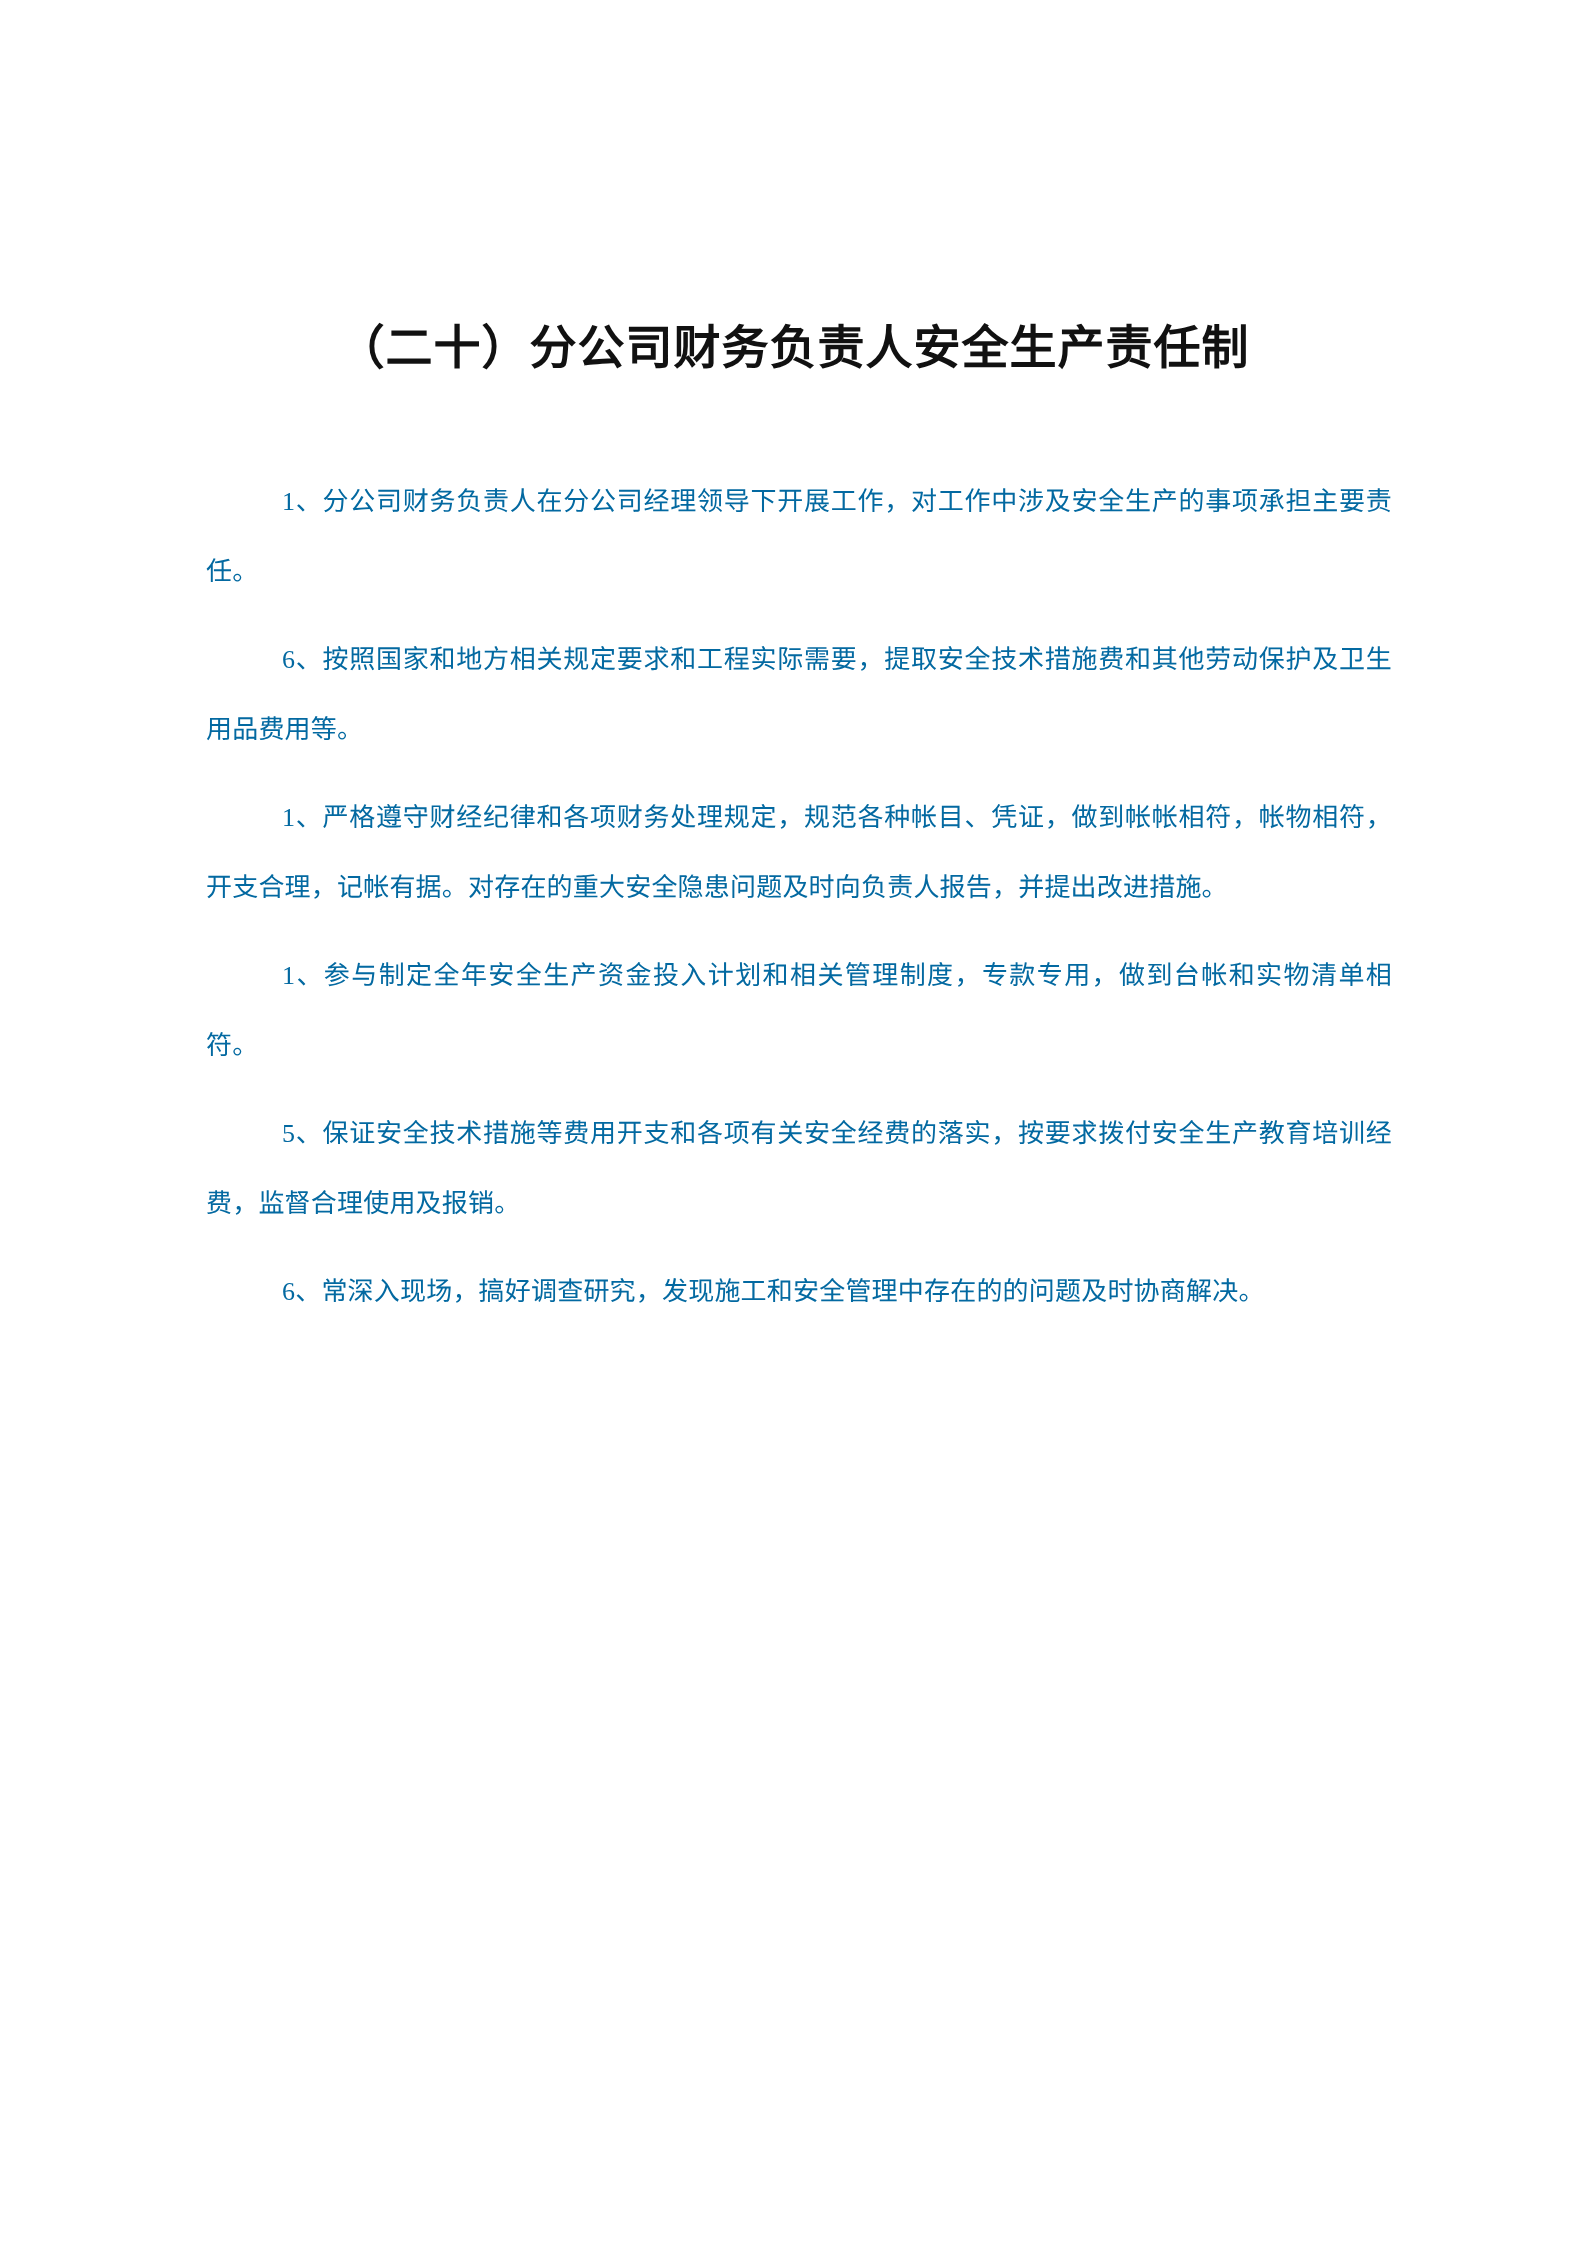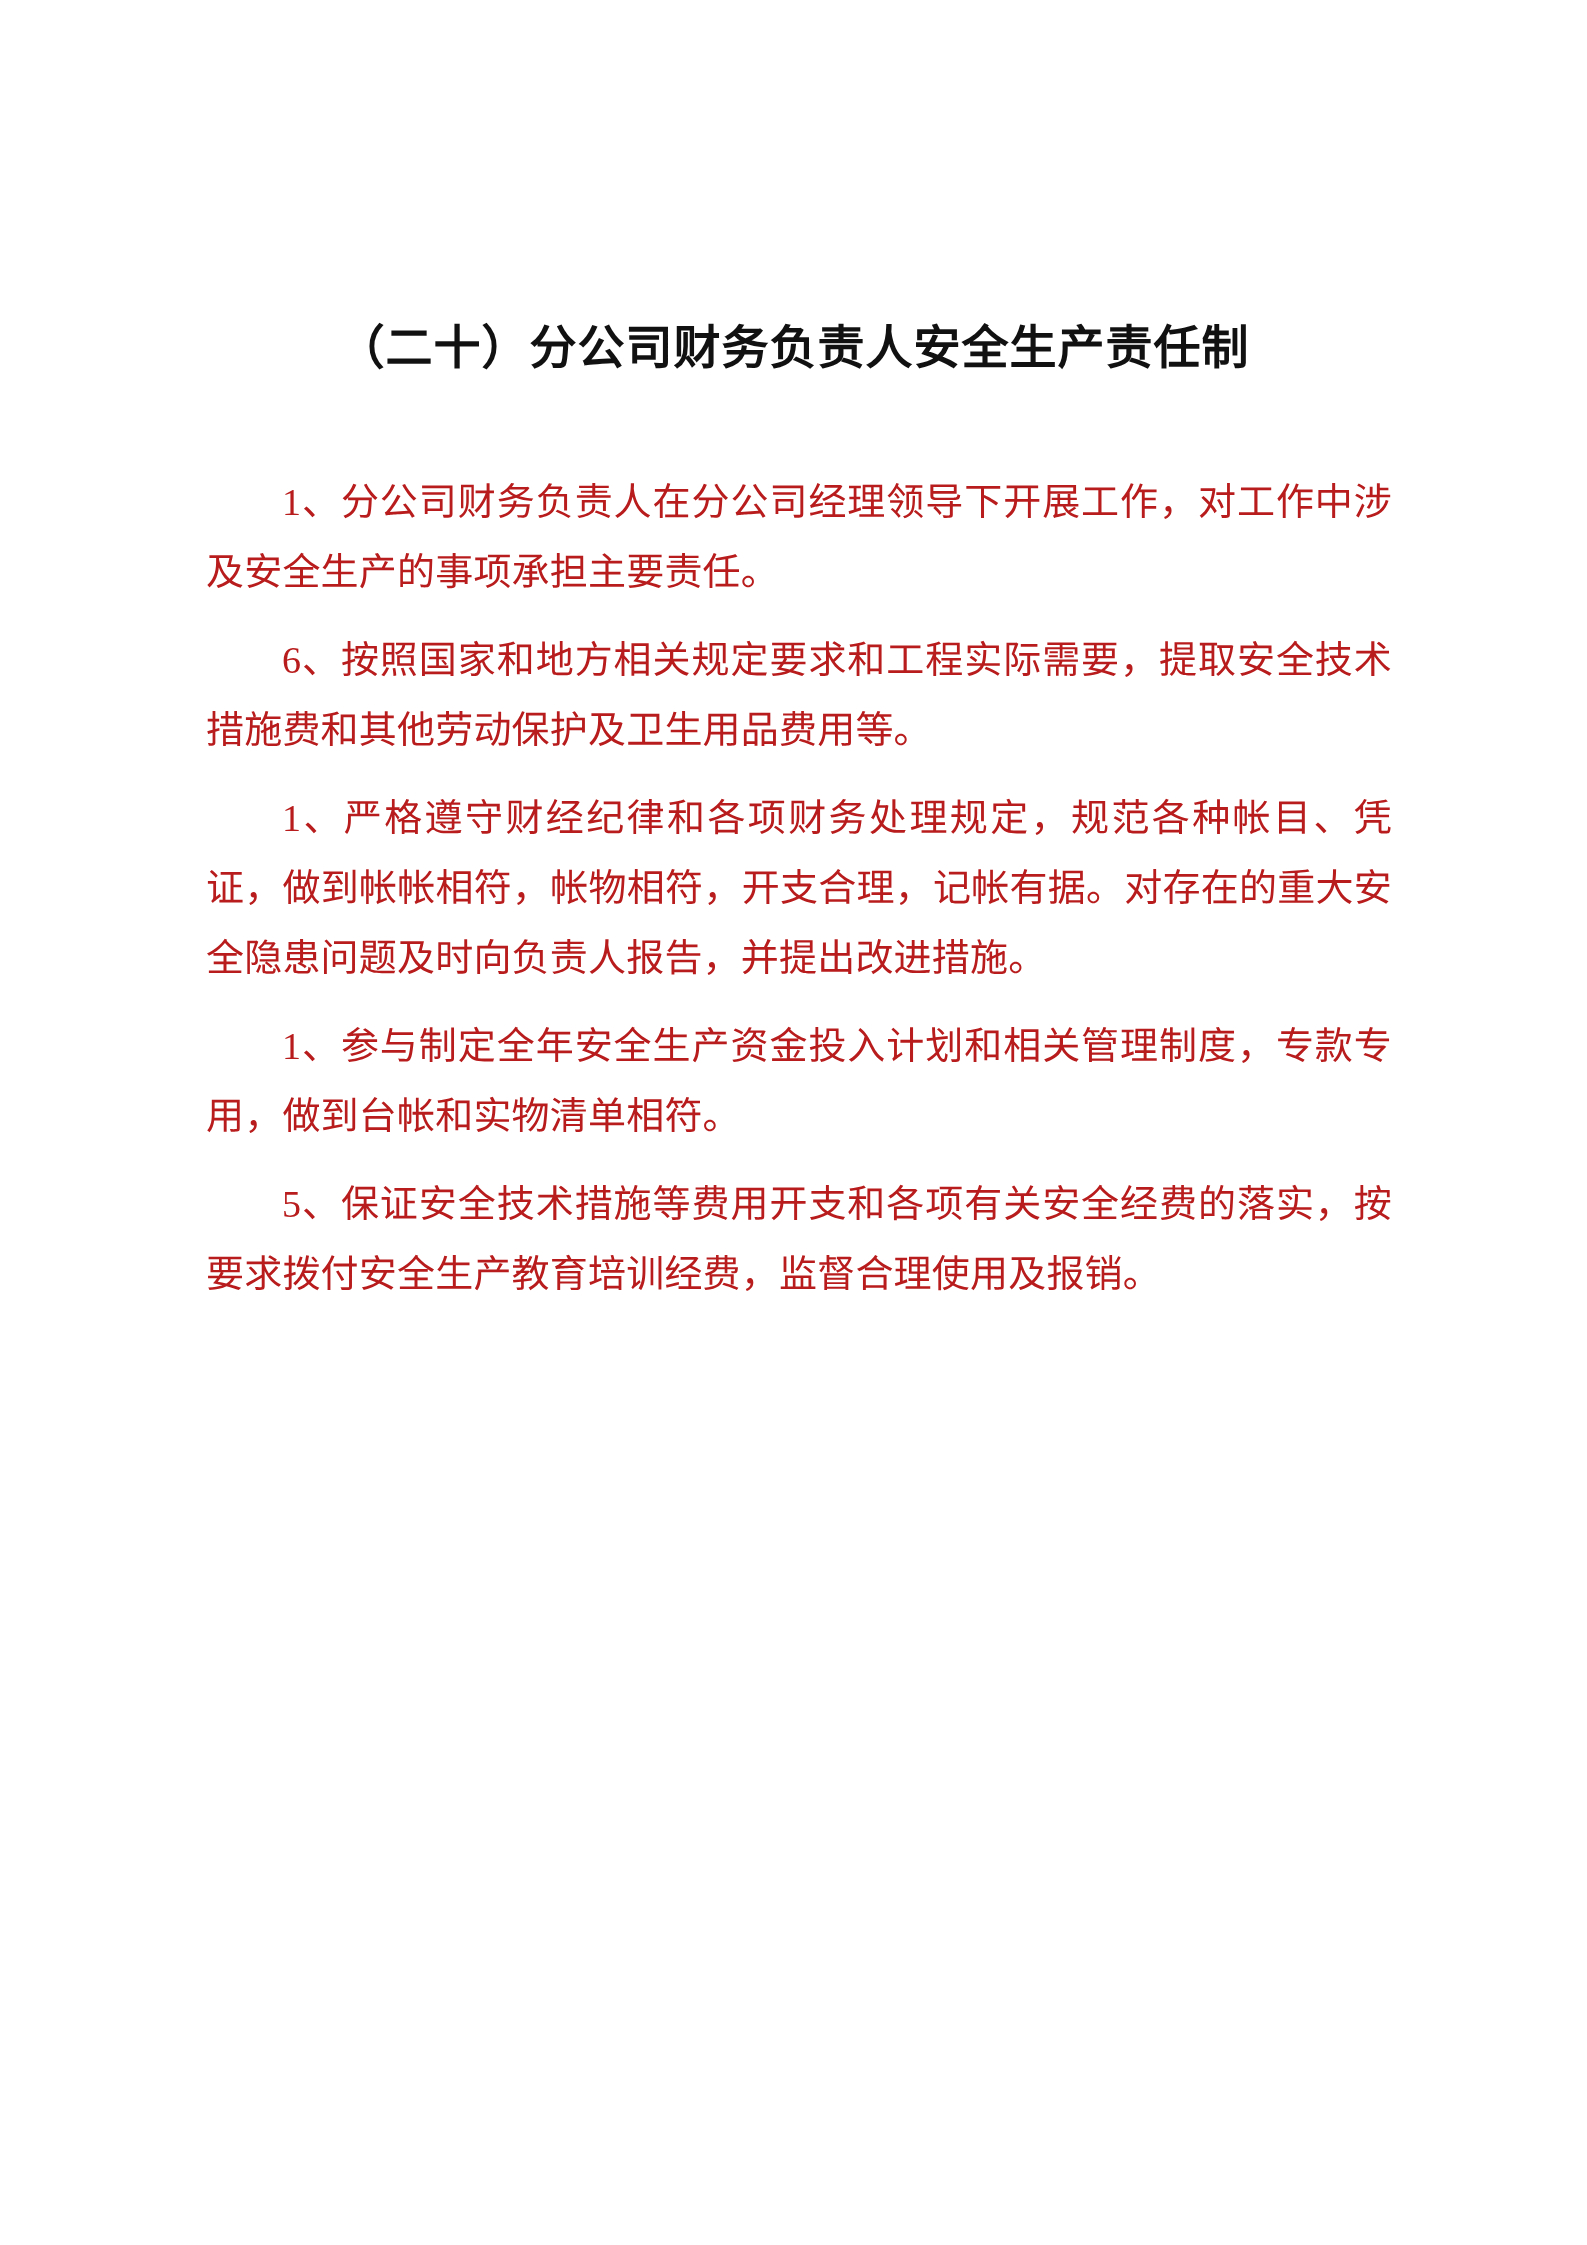--- a/index.html
+++ b/index.html
@@ -45,26 +45,26 @@
   }
   .body-block {
     position: absolute;
     left: 206px;
     top: 467px;
     width: 1186px;
   }
   .para {
     margin: 0 0 0 0;
     font-family: "Liberation Serif", "DejaVu Serif", serif;
-    font-size: 38px;
+    font-size: 26px;
     line-height: 70px;
     text-align: justify;
     text-justify: inter-ideograph;
     text-indent: 76px;
-    color: #b91c1c;
+    color: #0369a1;
     letter-spacing: 0.2px;
   }
   .para + .para {
     margin-top: 18px;
   }
   .watermark {
     position: absolute;
     right: 46px;
     bottom: 42px;
     font-family: "Liberation Sans", "DejaVu Sans", sans-serif;
@@ -86,20 +86,21 @@
   <div class="content-area">
 
     <h1 class="doc-title">（二十）分公司财务负责人安全生产责任制</h1>
 
     <div class="body-block">
       <p class="para">1、分公司财务负责人在分公司经理领导下开展工作，对工作中涉及安全生产的事项承担主要责任。</p>
       <p class="para">6、按照国家和地方相关规定要求和工程实际需要，提取安全技术措施费和其他劳动保护及卫生用品费用等。</p>
       <p class="para">1、严格遵守财经纪律和各项财务处理规定，规范各种帐目、凭证，做到帐帐相符，帐物相符，开支合理，记帐有据。对存在的重大安全隐患问题及时向负责人报告，并提出改进措施。</p>
       <p class="para">1、参与制定全年安全生产资金投入计划和相关管理制度，专款专用，做到台帐和实物清单相符。</p>
       <p class="para">5、保证安全技术措施等费用开支和各项有关安全经费的落实，按要求拨付安全生产教育培训经费，监督合理使用及报销。</p>
+      <p class="para">6、常深入现场，搞好调查研究，发现施工和安全管理中存在的的问题及时协商解决。</p>
     </div>
 
     <div class="watermark">
       <span class="wm-brand">头条</span><span class="wm-handle">@安全生产文库</span>
     </div>
 
   </div>
 </div>
 
 </body></html>

